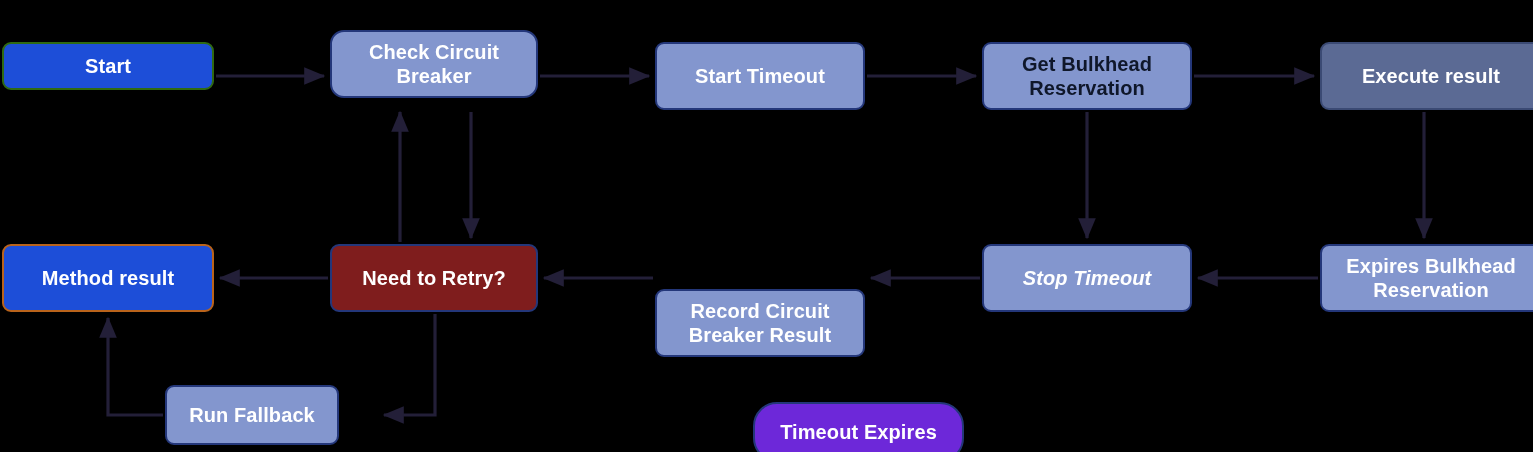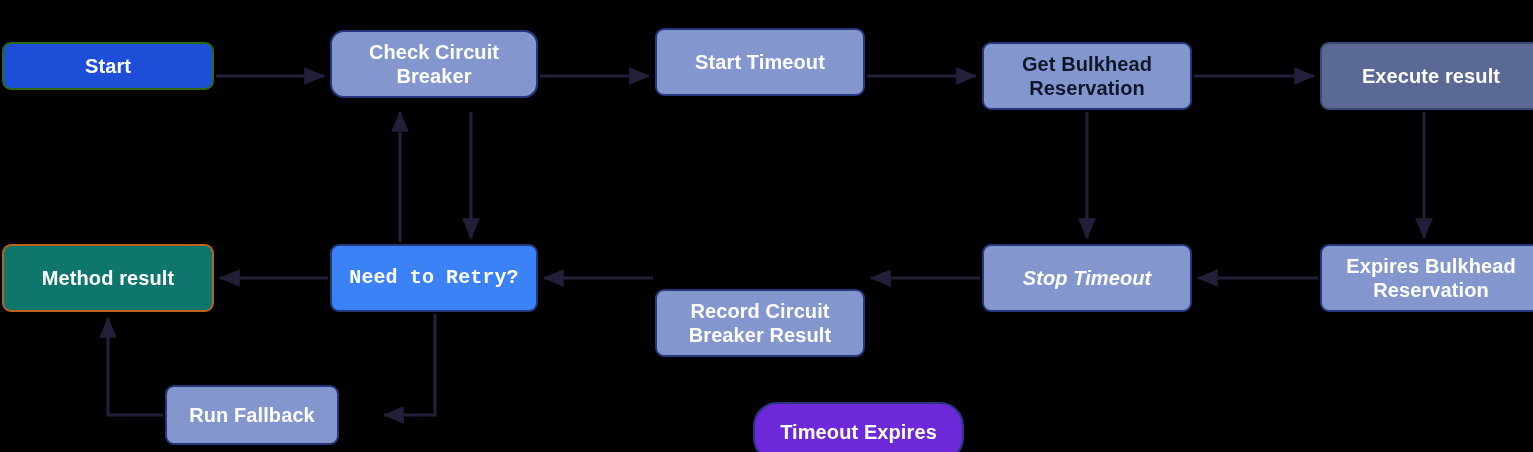--- a/index.html
+++ b/index.html
@@ -73,42 +73,42 @@
       </g>
   </svg>
 
   <div id="node-layer">
       <div class="node" style="left: 2px; top: 42px; width: 212px; height: 48px; background: #1d4ed8; border-color: rgb(47, 106, 18); color: rgb(255, 255, 255);">
         <span>Start</span>
       </div>
       <div class="node" style="left: 330px; top: 30px; width: 208px; height: 68px; background: rgb(131, 150, 206); border-color: rgb(36, 55, 122); color: rgb(255, 255, 255); border-radius: 14px;">
         <span>Check Circuit Breaker</span>
       </div>
-      <div class="node" style="left: 655px; top: 28px; width: 210px; height: 68px; background: rgb(131, 150, 206); border-color: rgb(36, 55, 122); color: rgb(255, 255, 255);">
+      <div class="node" style="left: 655px; top: 42px; width: 210px; height: 68px; background: rgb(131, 150, 206); border-color: rgb(36, 55, 122); color: rgb(255, 255, 255);">
         <span>Start Timeout</span>
       </div>
       <div class="node" style="left: 982px; top: 42px; width: 210px; height: 68px; background: rgb(131, 150, 206); border-color: rgb(36, 55, 122); color: #0f172a;">
         <span>Get Bulkhead Reservation</span>
       </div>
       <div class="node" style="left: 1320px; top: 42px; width: 222px; height: 68px; background: rgb(91, 106, 148); border-color: rgb(59, 74, 116); color: rgb(255, 255, 255);">
         <span>Execute result</span>
       </div>
       <div class="node" style="left: 1320px; top: 244px; width: 222px; height: 68px; background: rgb(131, 150, 206); border-color: rgb(36, 55, 122); color: rgb(255, 255, 255);">
         <span>Expires Bulkhead Reservation</span>
       </div>
       <div class="node" style="left: 982px; top: 244px; width: 210px; height: 68px; background: rgb(131, 150, 206); border-color: rgb(36, 55, 122); color: rgb(255, 255, 255); font-style: italic;">
         <span>Stop Timeout</span>
       </div>
       <div class="node" style="left: 655px; top: 244px; width: 210px; height: 68px; background: rgb(131, 150, 206); border-color: rgb(36, 55, 122); color: rgb(255, 255, 255); margin-top: 45px;">
         <span>Record Circuit Breaker Result</span>
       </div>
-      <div class="node" style="left: 330px; top: 244px; width: 208px; height: 68px; background: #3b82f6; border-color: rgb(36, 55, 122); color: rgb(255, 255, 255); font-family: Liberation Mono, monospace;">
+      <div class="node" style="left: 330px; top: 244px; width: 208px; height: 68px; background: #7f1d1d; border-color: rgb(36, 55, 122); color: rgb(255, 255, 255);">
         <span>Need to Retry?</span>
       </div>
-      <div class="node" style="left: 2px; top: 244px; width: 212px; height: 68px; background: #0f766e; border-color: rgb(185, 99, 27); color: rgb(255, 255, 255);">
+      <div class="node" style="left: 2px; top: 244px; width: 212px; height: 68px; background: #1d4ed8; border-color: rgb(185, 99, 27); color: rgb(255, 255, 255);">
         <span>Method result</span>
       </div>
       <div class="node" style="left: 165px; top: 385px; width: 174px; height: 60px; background: rgb(131, 150, 206); border-color: rgb(36, 55, 122); color: rgb(255, 255, 255);">
         <span>Run Fallback</span>
       </div>
       <div class="node" style="left: 753px; top: 402px; width: 211px; height: 60px; background: #6d28d9; border-color: rgb(36, 55, 122); color: rgb(255, 255, 255); border-radius: 24px;">
         <span>Timeout Expires</span>
       </div>
     </div>
 

